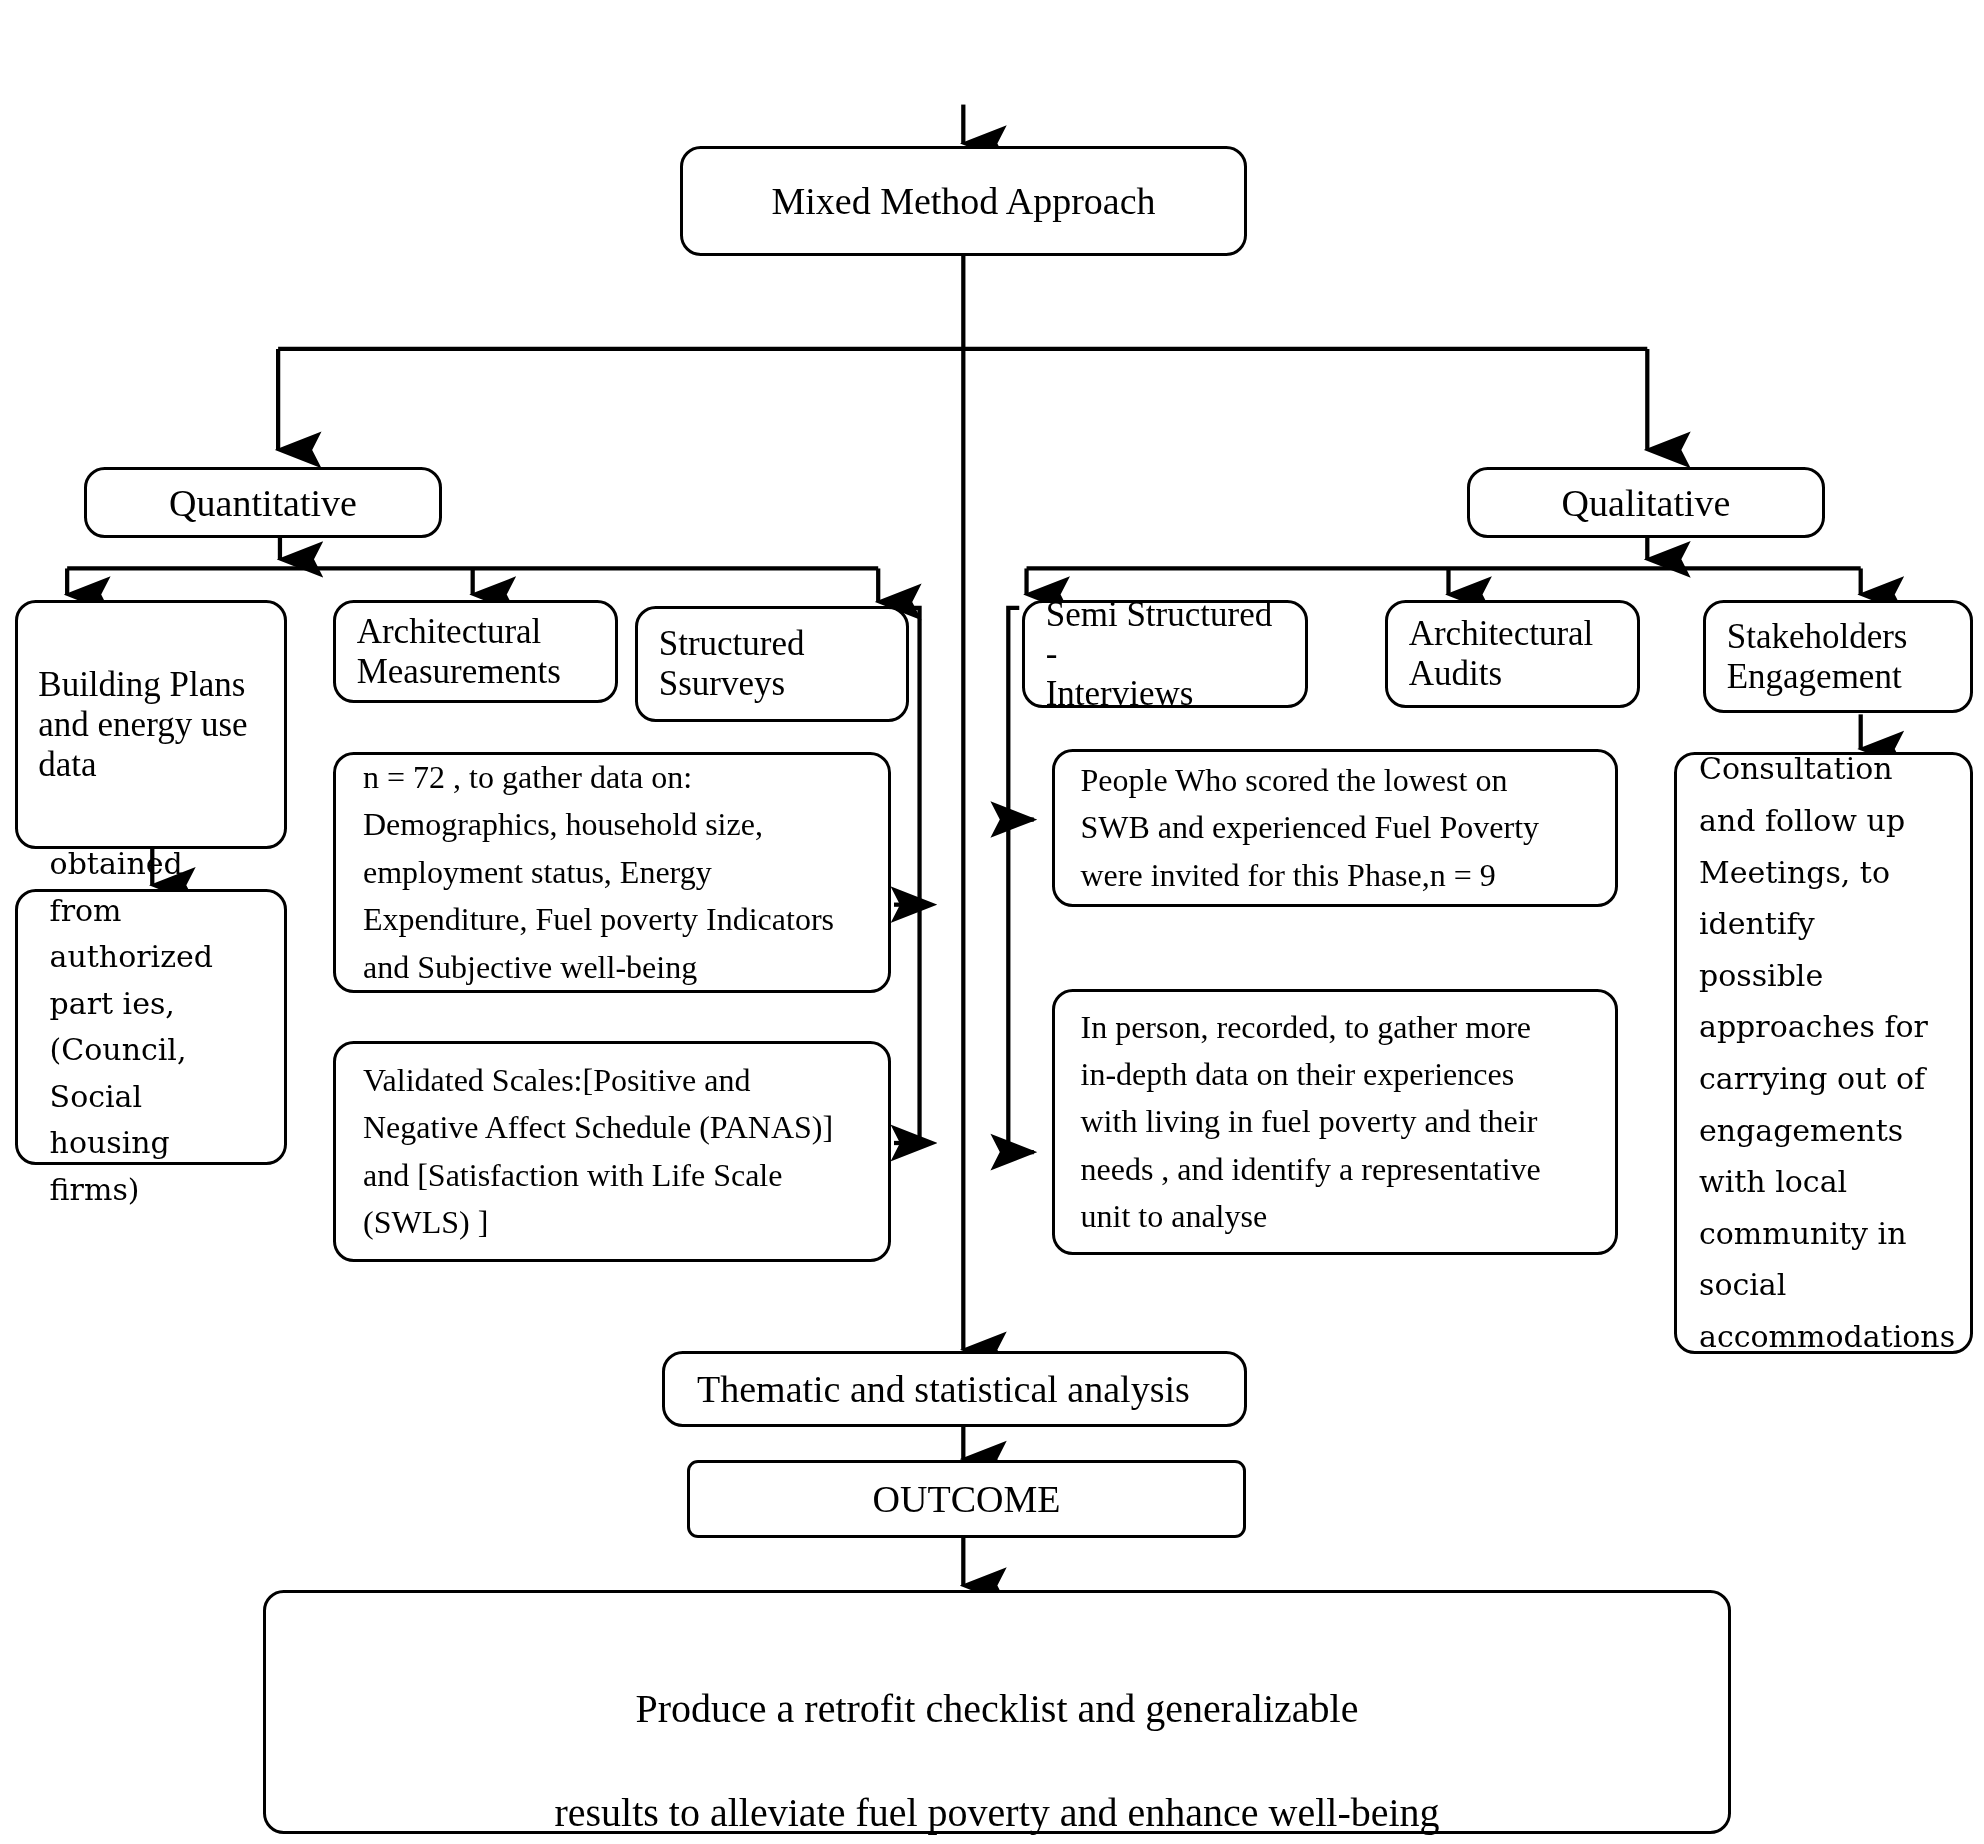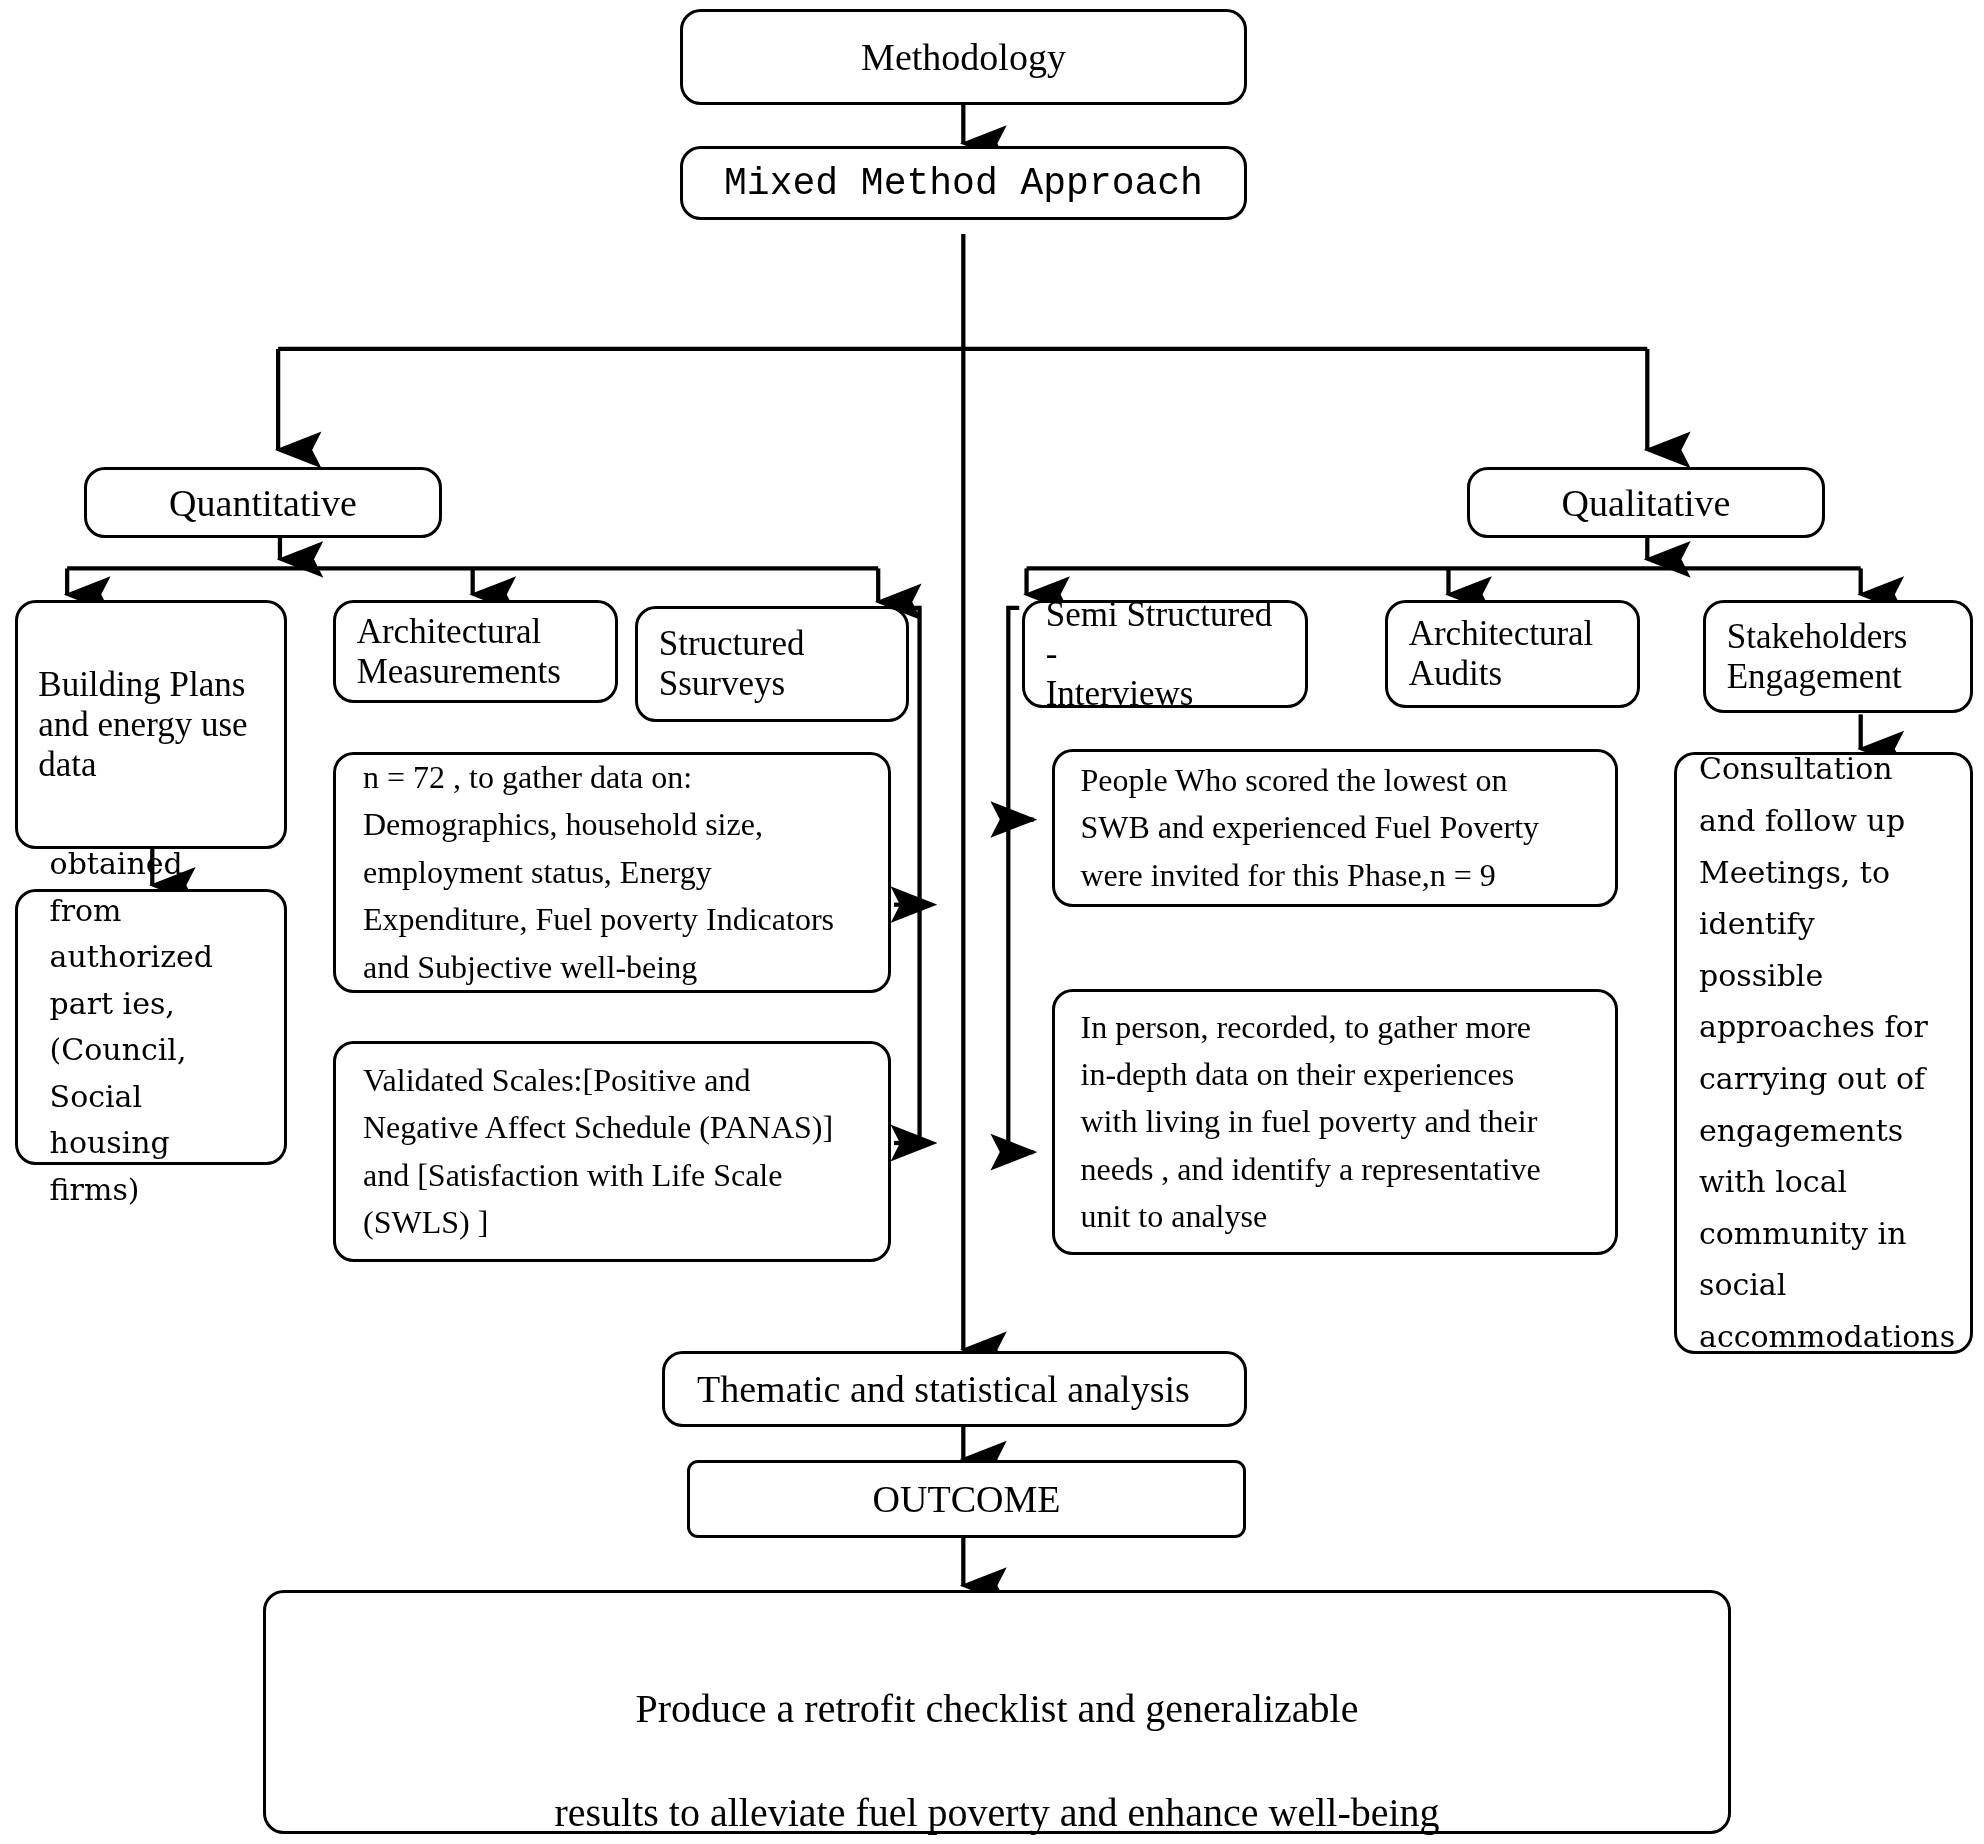--- a/index.html
+++ b/index.html
@@ -99,25 +99,22 @@
       <path d="M1658,1348 L1700,1348" marker-end="url(#ar)"></path>
       <path d="M1658,1895 L1700,1895" marker-end="url(#ar)"></path>
 
       <path d="M3060,1175 L3060,1232" marker-end="url(#ad)"></path>
 
       <path d="M1584,2332 L1584,2400" marker-end="url(#ad)"></path>
       <path d="M1584,2528 L1584,2608" marker-end="url(#ad)"></path>
     </g>
   </svg>
 
-  <div class="node center n-title f-cond" style="left:680px;top:8.5px;width:567px;height:96px;">
-    <div class="txt">Methodology</div>
-  </div>
-
-  <div class="node center n-title f-cond" style="left:680px;top:146px;width:567px;height:74px;font-family:Liberation Mono, monospace;">
+
+  <div class="node center n-title f-cond" style="left:680px;top:146px;width:567px;height:110px;">
     <div class="txt">Mixed Method Approach</div>
   </div>
 
   <div class="node center n-title f-cond" style="left:84px;top:467px;width:358px;height:71px;">
     <div class="txt">Quantitative</div>
   </div>
 
   <div class="node center n-title f-cond" style="left:1467px;top:467px;width:358px;height:71px;">
     <div class="txt">Qualitative</div>
   </div>

